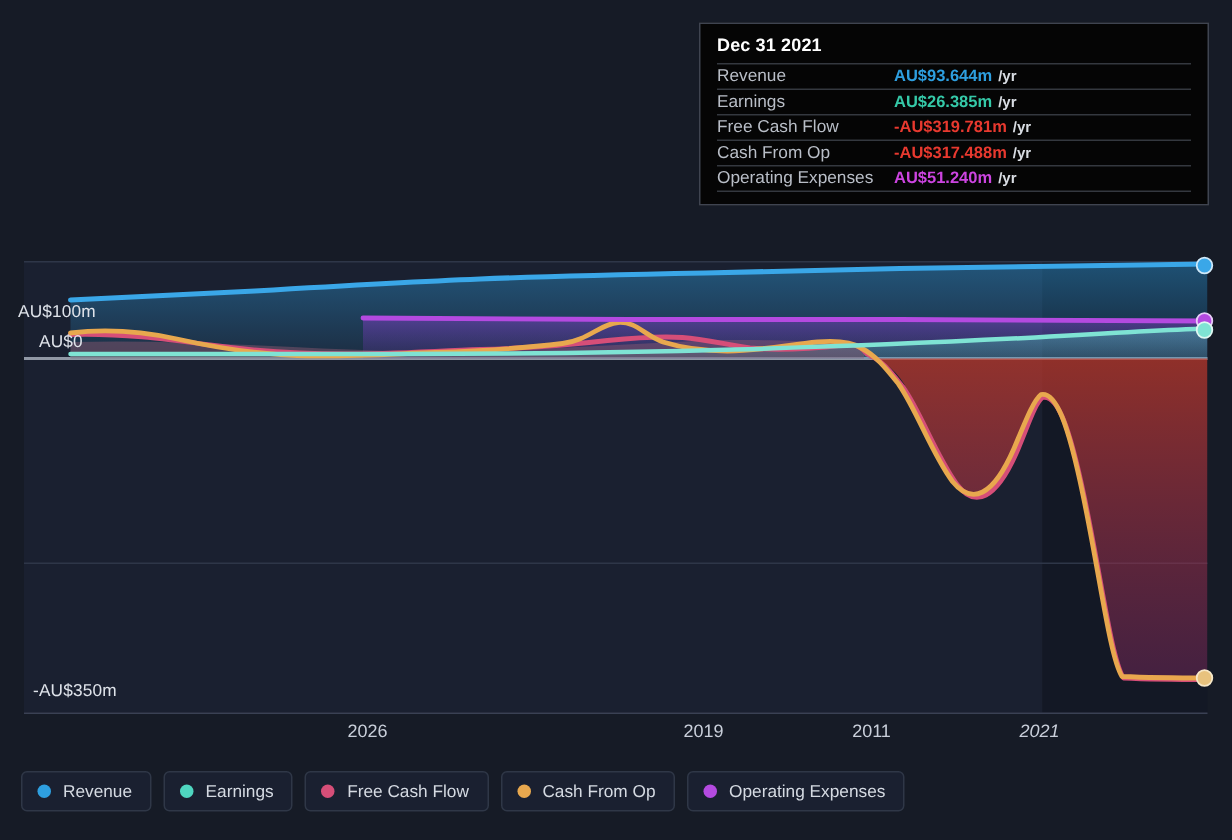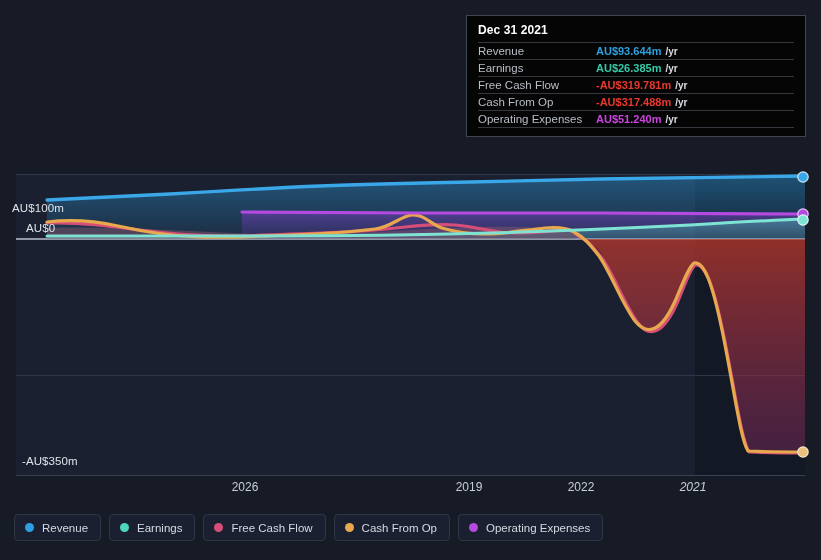--- a/index.html
+++ b/index.html
@@ -203,21 +203,21 @@
   </svg>
 
   <div class="ylabel" style="left:12px; top:155px;margin-top:47px;">AU$100m</div>
   <div class="ylabel" style="left:26px; top:222px;text-align:right;">AU$0</div>
   <div class="ylabel" style="left:22px; top:455px;">-AU$350m</div>
 
   <div class="xlabel" style="left:133px;margin-top:41px;">2016</div>
   <div class="xlabel" style="left:245px;">2026</div>
   <div class="xlabel" style="left:357px;margin-top:45px;">2018</div>
   <div class="xlabel" style="left:469px;">2019</div>
-  <div class="xlabel" style="left:581px;">2022</div>
+  <div class="xlabel" style="left:581px;">2011</div>
   <div class="xlabel" style="left:693px;font-style:italic;">2021</div>
 
   <div class="tooltip">
     <div class="tt-title">Dec 31 2021</div>
 
     <div class="tt-row">
       <span class="tt-label">Revenue</span>
       <span class="tt-val" style="color:#2e9fe0">AU$93.644m</span>
       <span class="tt-unit">/yr</span>
     </div>

